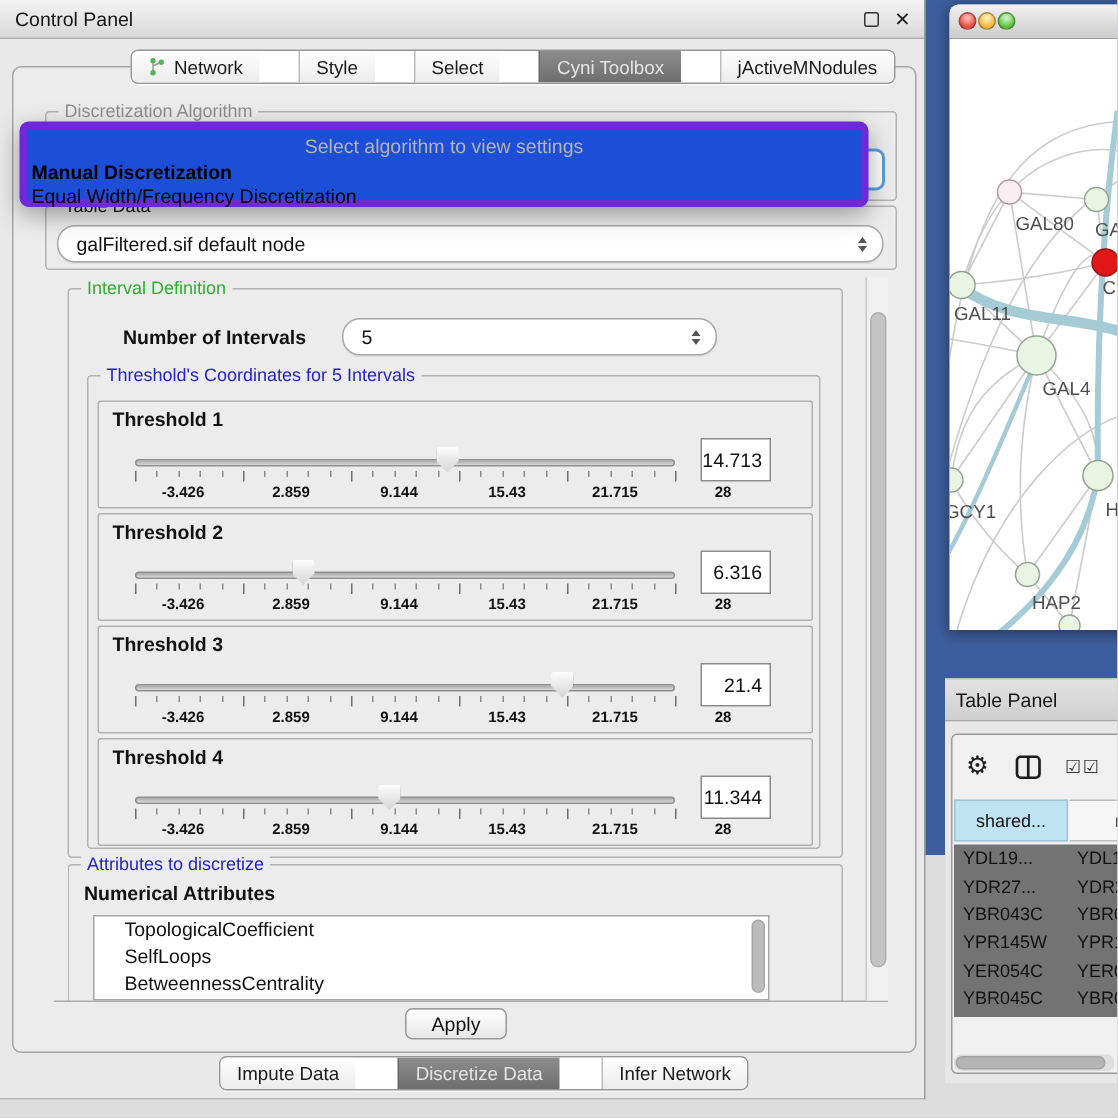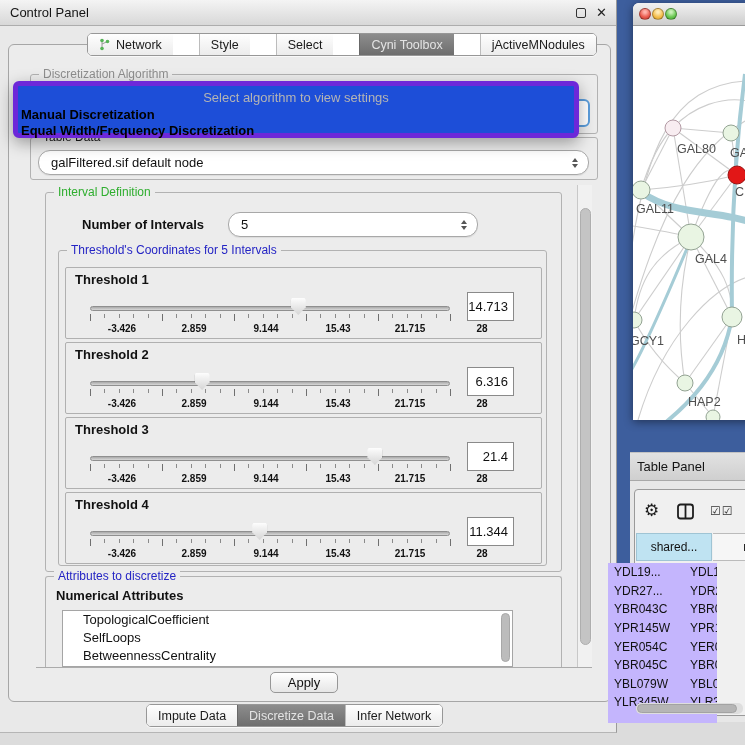--- a/index.html
+++ b/index.html
@@ -16,21 +16,21 @@
   .close-ic{position:absolute;right:9px;top:0;line-height:25px;font-size:13px;font-weight:bold;color:#222;}
 
   
   .seg-tabs{position:absolute;display:flex;height:23px;border:1px solid #979797;border-radius:5px;
     overflow:hidden;background:#fff;box-shadow:0 1px 0 rgba(255,255,255,.7);z-index:20;}
   .seg{display:flex;align-items:center;gap:5px;padding:0 11px;font-size:12.5px;color:#1a1a1a;
     background:linear-gradient(#fefefe,#ececec);border-left:1px solid #bcbcbc;white-space:nowrap;}
   .seg:first-child{border-left:none;}
   .seg.active{background:linear-gradient(#8d8d8d,#6e6e6e);color:#e4e4e4;border-left-color:#686868;}
   #top-tabs{left:87px;top:33px;gap:26px;}
-  #bottom-tabs{left:146px;top:704px;z-index:22;}
+  #bottom-tabs{left:146px;top:704px;z-index:22;gap:28px;}
 
   .content-panel{position:absolute;left:8px;top:44px;width:603px;height:658px;
     border:1px solid #a6a6a6;border-radius:6px;background:#ececec;}
 
   
   .group{position:absolute;border:1px solid #b2b2b2;border-radius:3px;}
   .g-title{position:absolute;top:-8px;left:8px;background:#ececec;padding:0 4px;font-size:12px;line-height:14px;white-space:nowrap;}
   .t-gray{color:#8e8e8e;} .t-black{color:#1a1a1a;} .t-green{color:#2fae2f;} .t-blue{color:#2424c4;}
 
   
@@ -41,21 +41,21 @@
   .tri-up{width:0;height:0;border-left:3.5px solid transparent;border-right:3.5px solid transparent;border-bottom:4.5px solid #555;}
   .tri-down{width:0;height:0;border-left:3.5px solid transparent;border-right:3.5px solid transparent;border-top:4.5px solid #555;}
   .combo-focus{position:absolute;left:38px;top:99px;width:552px;height:28px;background:#fff;
     border:2px solid #5b9ddb;border-radius:6px;z-index:5;}
 
   
   .popup{position:absolute;left:13px;top:81px;width:566px;height:57px;background:#1d4ed8;
     border:5px solid #6d28d9;border-radius:6px;box-shadow:0 5px 16px rgba(0,0,0,.35);z-index:50;font-size:13px;}
   .popup .ph{position:absolute;left:0;right:0;top:4px;text-align:center;color:#b4b4b4;}
   .popup .op1{position:absolute;left:3px;top:21px;font-weight:bold;color:#000;}
-  .popup .op2{position:absolute;left:3px;top:37px;color:#000;font-weight:bold;}
+  .popup .op2{position:absolute;left:3px;top:37px;color:#000;}
 
   
   .th-card{position:absolute;left:6px;width:477px;height:72px;border:1px solid #b0b0b0;border-radius:2px;background:#ececec;}
   .th-label{position:absolute;left:9px;top:4px;font-size:13px;font-weight:bold;color:#111;}
   .track{position:absolute;left:24px;top:38px;width:360px;height:5px;border-radius:3px;
     background:linear-gradient(#a9a9a9,#d8d8d8);border:1px solid #8f8f8f;}
   .thumb{position:absolute;top:30px;width:15px;height:17px;
     background:linear-gradient(#fdfdfd,#d5d5d5);
     clip-path:polygon(8% 0,92% 0,100% 12%,100% 55%,50% 100%,0 55%,0 12%);
     filter:drop-shadow(0 1px 1px rgba(0,0,0,.45));}
@@ -98,21 +98,21 @@
   .tp-panel{position:absolute;left:630px;top:481px;width:115px;height:241px;background:#e7e7e7;}
   .tp-table{position:absolute;left:634px;top:489px;width:120px;height:227px;background:#f0f0f0;
     border:1px solid #9a9a9a;border-radius:4px;}
   .gear{position:absolute;left:644px;top:501px;font-size:17px;color:#1d1d1d;line-height:20px;}
   .cols-ic{position:absolute;left:676px;top:502px;}
   .checks{position:absolute;left:710px;top:504px;font-size:12px;color:#333;letter-spacing:1px;}
   .hdr-c1{position:absolute;left:636px;top:533px;width:76px;height:28px;background:#bfe3f2;
     border:1px solid #9fc4d4;font-size:12px;color:#111;text-align:center;line-height:26px;}
   .hdr-c2{position:absolute;left:713px;top:533px;width:75px;height:28px;background:#f6f6f6;
     border:1px solid #bbb;border-left:none;font-size:12px;color:#111;text-align:center;line-height:26px;}
-  .tp-rows{position:absolute;left:608px;top:563px;width:109px;height:160px;overflow:hidden;background:#c4b5fd;}
+  .tp-rows{position:absolute;left:636px;top:563px;width:109px;height:115px;overflow:hidden;background:#737373;}
   .trow{display:flex;height:18.6px;align-items:center;}
   .tc1{width:78px;padding-left:6px;font-size:12px;color:#111;white-space:nowrap;overflow:hidden;flex:none;}
   .tc2{padding-left:4px;font-size:12px;color:#111;white-space:nowrap;flex:none;}
   .h-scroll{position:absolute;left:636px;top:703px;width:107px;height:11px;background:#dedede;border-radius:5px;}
   .h-thumb{position:absolute;left:1px;top:1px;width:100px;height:9px;border-radius:5px;background:#b5b5b5;border:1px solid #a3a3a3;}
 </style>
 </head>
 <body>
 
 <div class="stage">

